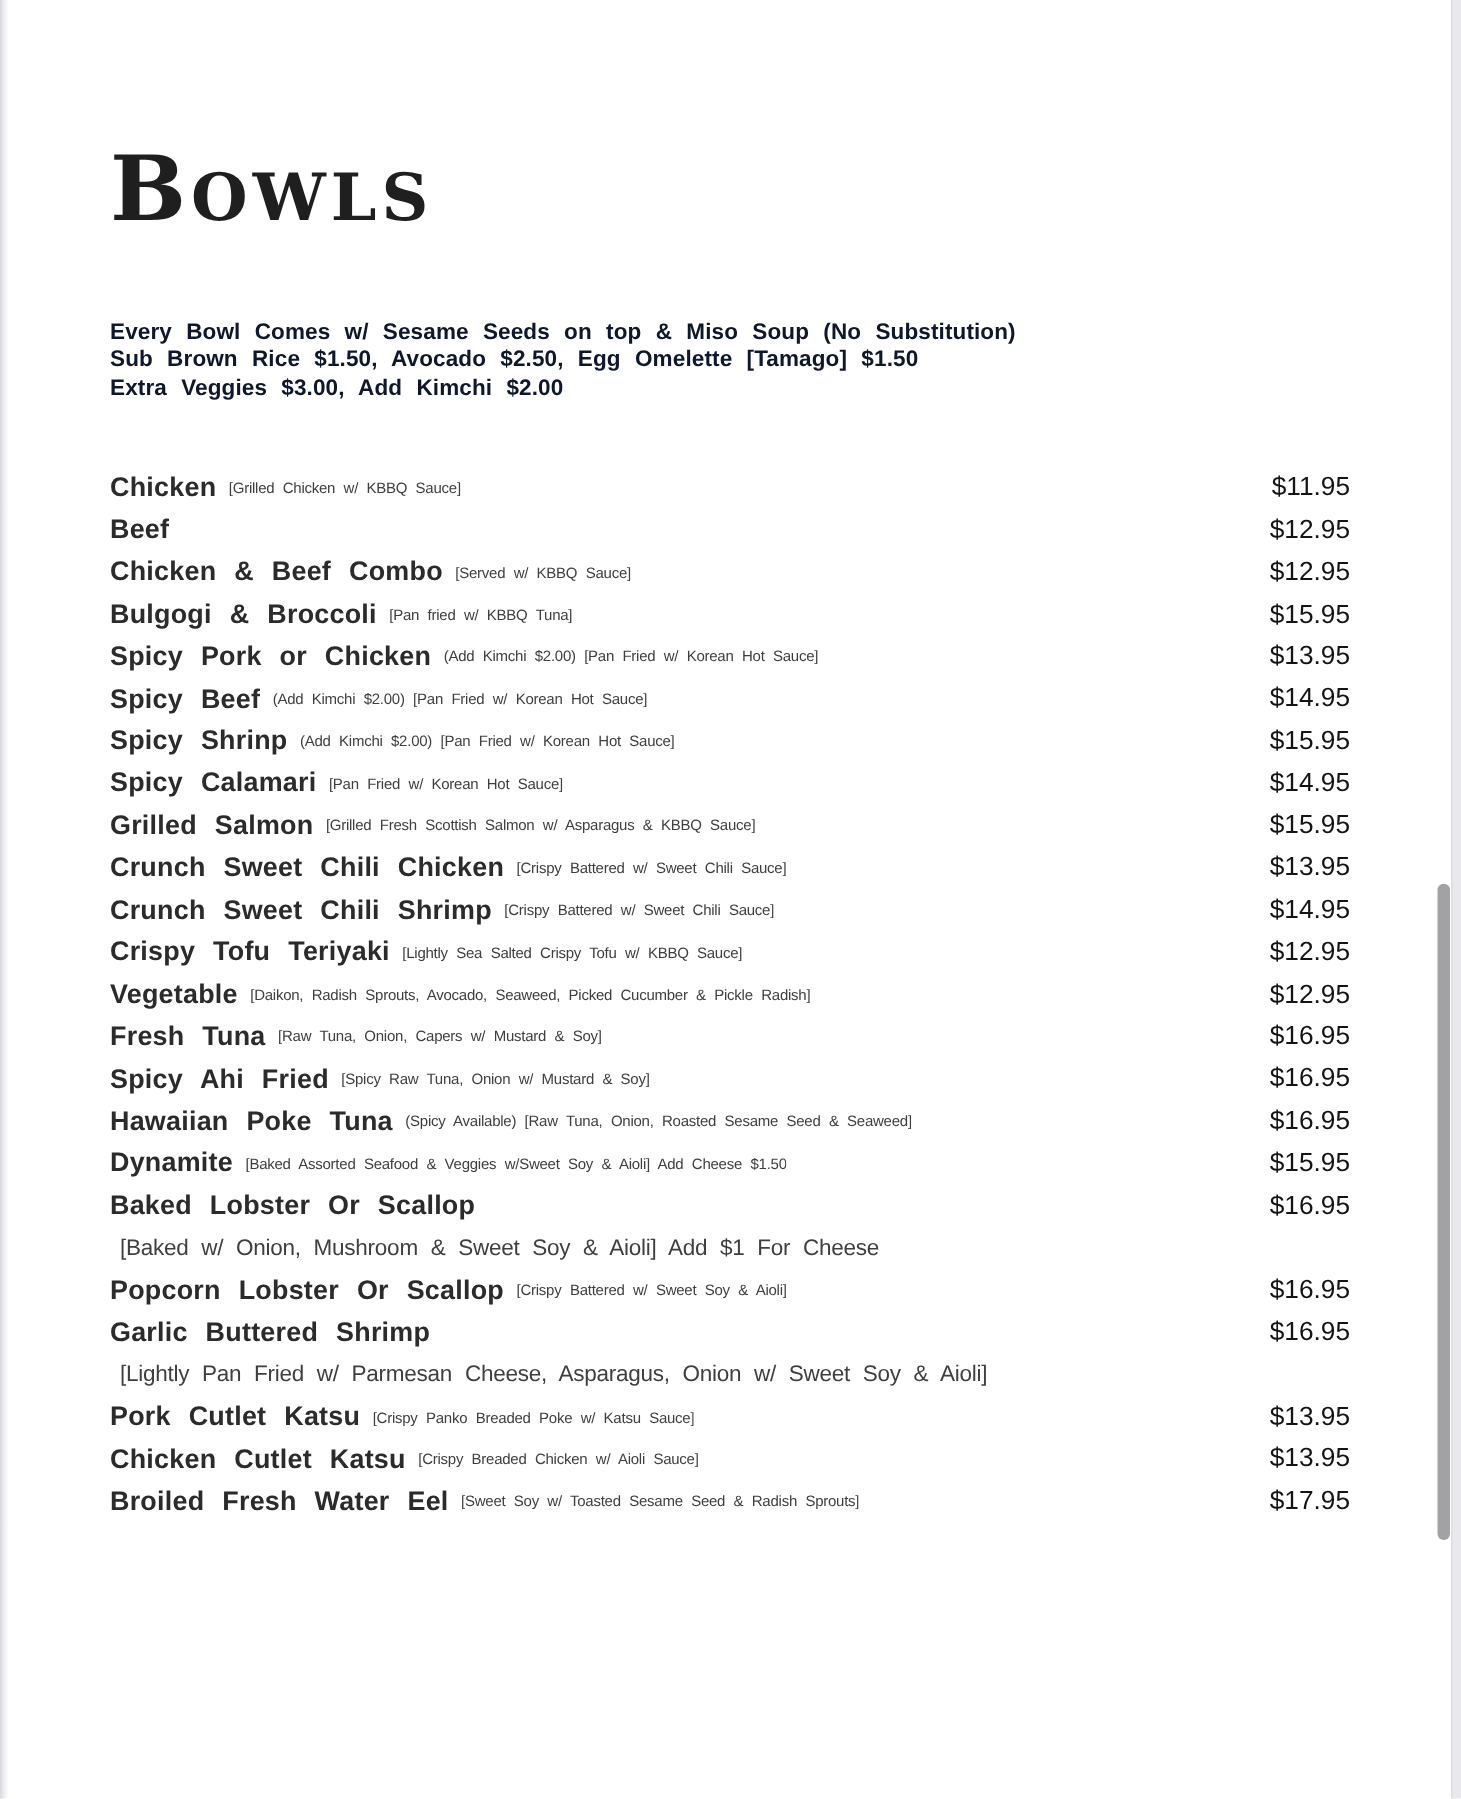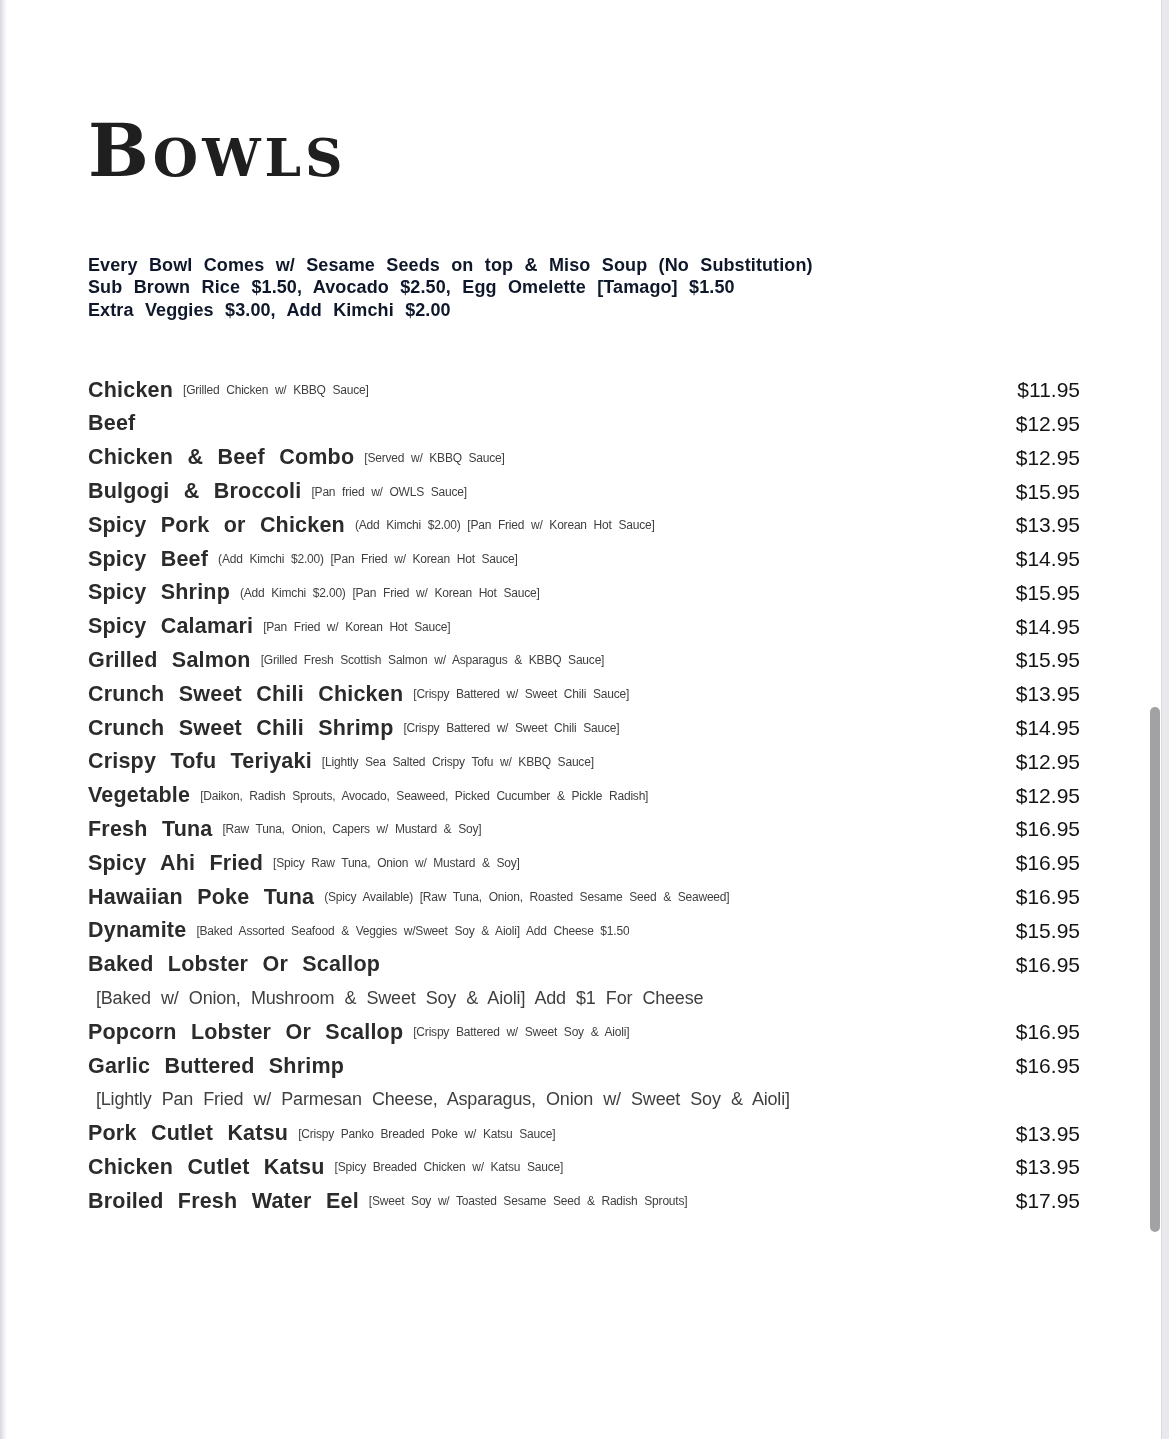--- a/index.html
+++ b/index.html
@@ -124,21 +124,21 @@
     <span class="name">Beef</span>
     <span class="price">$12.95</span>
   </div>
         <div class="row">
     <span class="name">Chicken &amp; Beef Combo</span>
     <span class="desc">[Served w/ KBBQ Sauce]</span>
     <span class="price">$12.95</span>
   </div>
         <div class="row">
     <span class="name">Bulgogi &amp; Broccoli</span>
-    <span class="desc">[Pan fried w/ OWLS Sauce]</span>
+    <span class="desc">[Pan fried w/ KBBQ Tuna]</span>
     <span class="price">$15.95</span>
   </div>
         <div class="row">
     <span class="name">Spicy Pork or Chicken</span>
     <span class="desc">(Add Kimchi $2.00) [Pan Fried w/ Korean Hot Sauce]</span>
     <span class="price">$13.95</span>
   </div>
         <div class="row">
     <span class="name">Spicy Beef</span>
     <span class="desc">(Add Kimchi $2.00) [Pan Fried w/ Korean Hot Sauce]</span>
@@ -216,21 +216,21 @@
     <span class="price">$16.95</span>
   </div>
         <div class="row subline">[Lightly Pan Fried w/ Parmesan Cheese, Asparagus, Onion w/ Sweet Soy &amp; Aioli]</div>
         <div class="row">
     <span class="name">Pork Cutlet Katsu</span>
     <span class="desc">[Crispy Panko Breaded Poke w/ Katsu Sauce]</span>
     <span class="price">$13.95</span>
   </div>
         <div class="row">
     <span class="name">Chicken Cutlet Katsu</span>
-    <span class="desc">[Spicy Breaded Chicken w/ Katsu Sauce]</span>
+    <span class="desc">[Crispy Breaded Chicken w/ Aioli Sauce]</span>
     <span class="price">$13.95</span>
   </div>
         <div class="row">
     <span class="name">Broiled Fresh Water Eel</span>
     <span class="desc">[Sweet Soy w/ Toasted Sesame Seed &amp; Radish Sprouts]</span>
     <span class="price">$17.95</span>
   </div>
       </div>
   </div>
 

